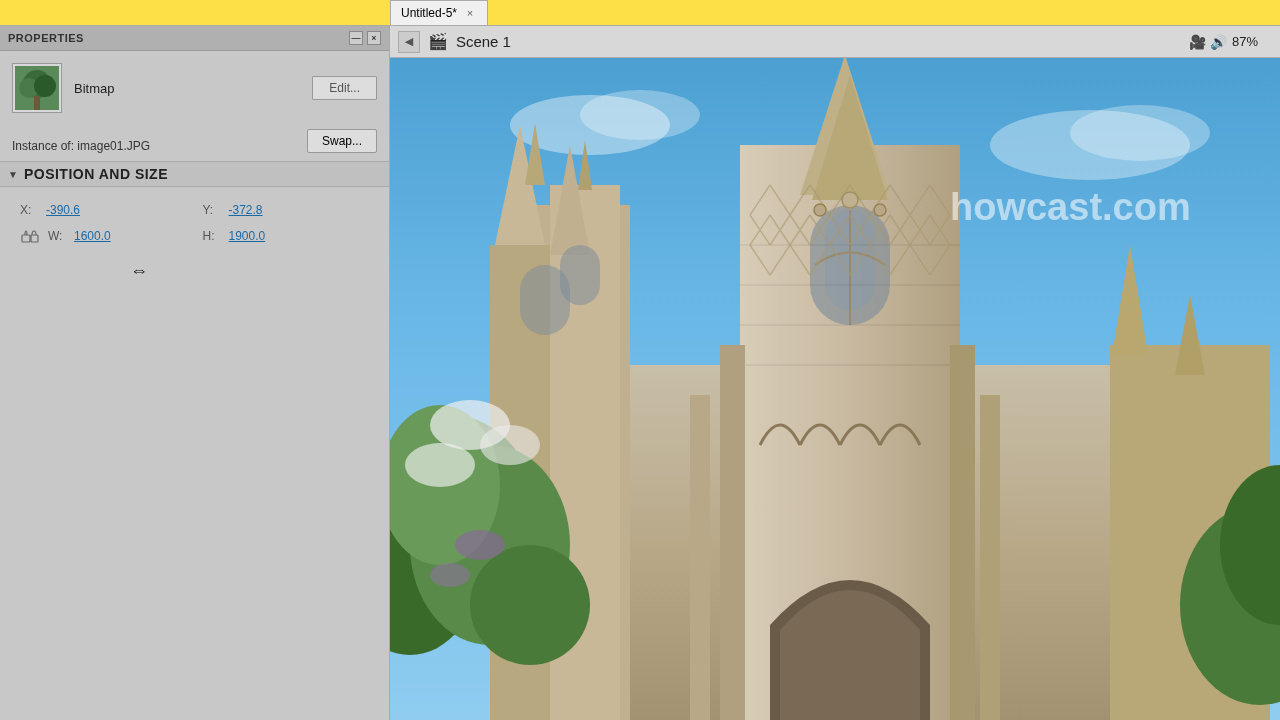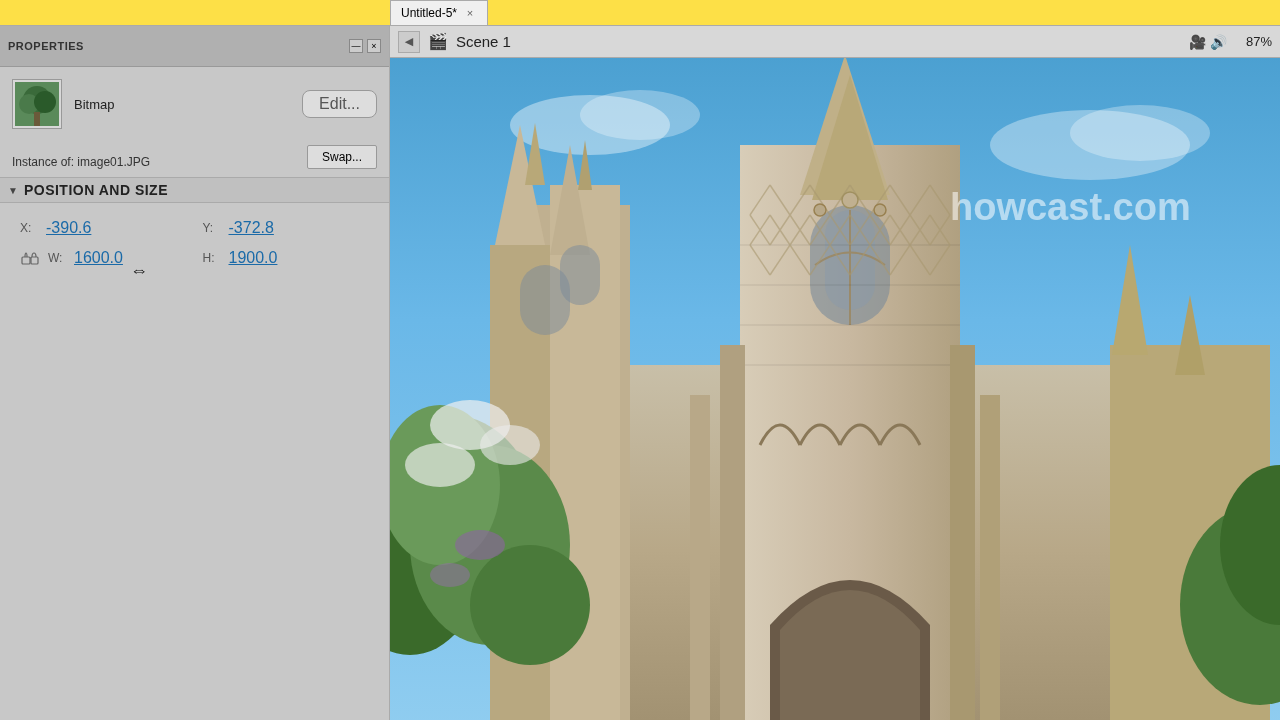--- a/index.html
+++ b/index.html
@@ -65,21 +65,21 @@
       border-right: 1px solid #aaa;
       display: flex;
       flex-direction: column;
     }
 
     .panel-title-bar {
       display: flex;
       align-items: center;
       justify-content: space-between;
       background: #b0b0b0;
-      padding: 20px 8px;
+      padding: 12px 8px;
       border-bottom: 1px solid #999;
       height: 24px;
       gap: 12px;
     }
     .panel-title {
       font-size: 11px;
       font-weight: bold;
       color: #333;
       letter-spacing: 0.5px;
     }
@@ -128,23 +128,23 @@
     }
     .bitmap-label {
       font-size: 13px;
       color: #222;
     }
     .edit-btn {
       margin-left: auto;
       padding: 4px 16px;
       background: #ddd;
       border: 1px solid #999;
-      border-radius: 8px;
-      cursor: pointer;
-      font-size: 16px;
+      border-radius: 1px;
+      cursor: pointer;
+      font-size: 12px;
       color: #555;
     }
 
     
     .instance-line {
       display: flex;
       align-items: flex-end;
       padding: 4px 12px 8px 12px;
       gap: 8px;
     }
@@ -196,21 +196,21 @@
       align-items: center;
       padding: 6px 8px;
       gap: 6px;
     }
     .field-label {
       font-size: 12px;
       color: #555;
       min-width: 20px;
     }
     .field-value {
-      font-size: 16px;
+      font-size: 12px;
       color: #1a6aa8;
       text-decoration: underline;
       cursor: pointer;
     }
     .lock-icon {
       width: 20px;
       height: 14px;
       margin-right: 2px;
       display: flex;
       align-items: center;
@@ -263,21 +263,20 @@
       gap: 4px;
     }
     .zoom-icon {
       font-size: 14px;
       color: #333;
     }
     .zoom-level {
       font-size: 13px;
       color: #222;
       min-width: 40px;
-      text-align: right;
     }
 
     
     .stage-viewport {
       flex: 1;
       overflow: hidden;
       position: relative;
       background: #777;
       text-decoration: underline;
     }

